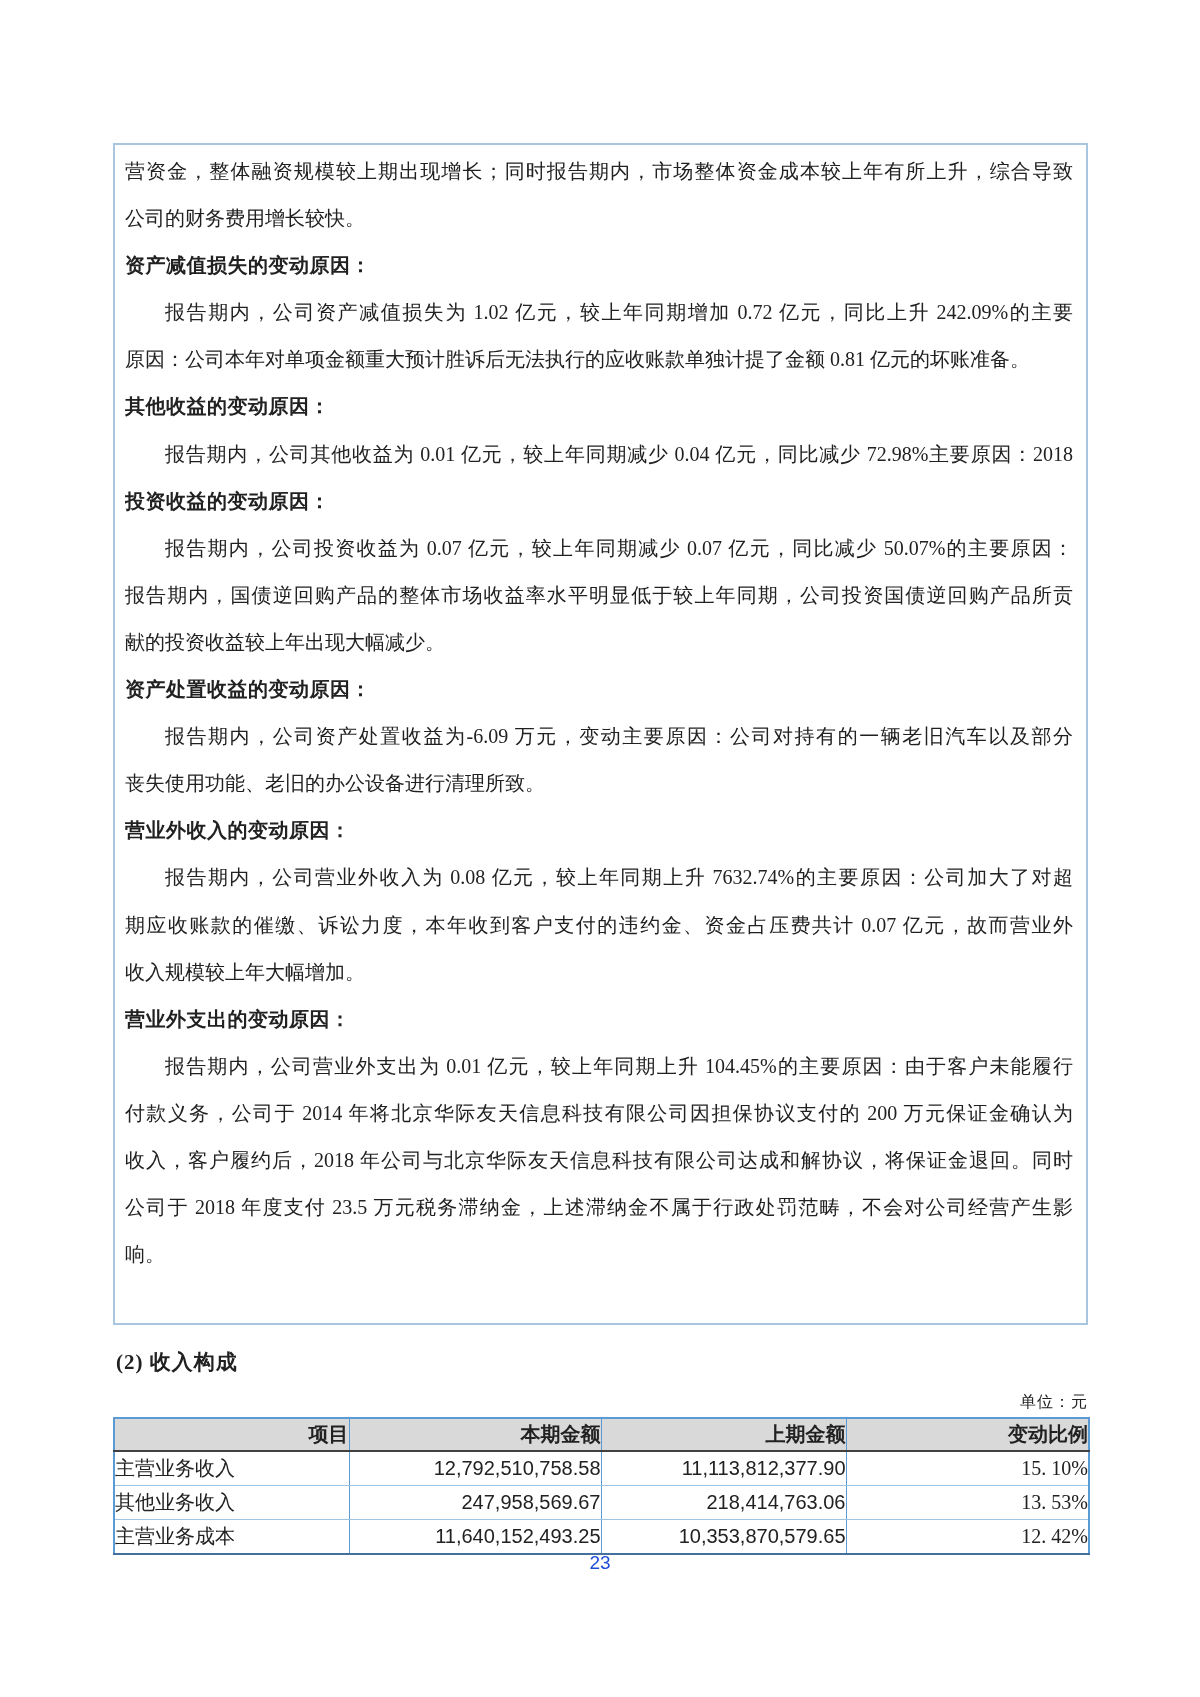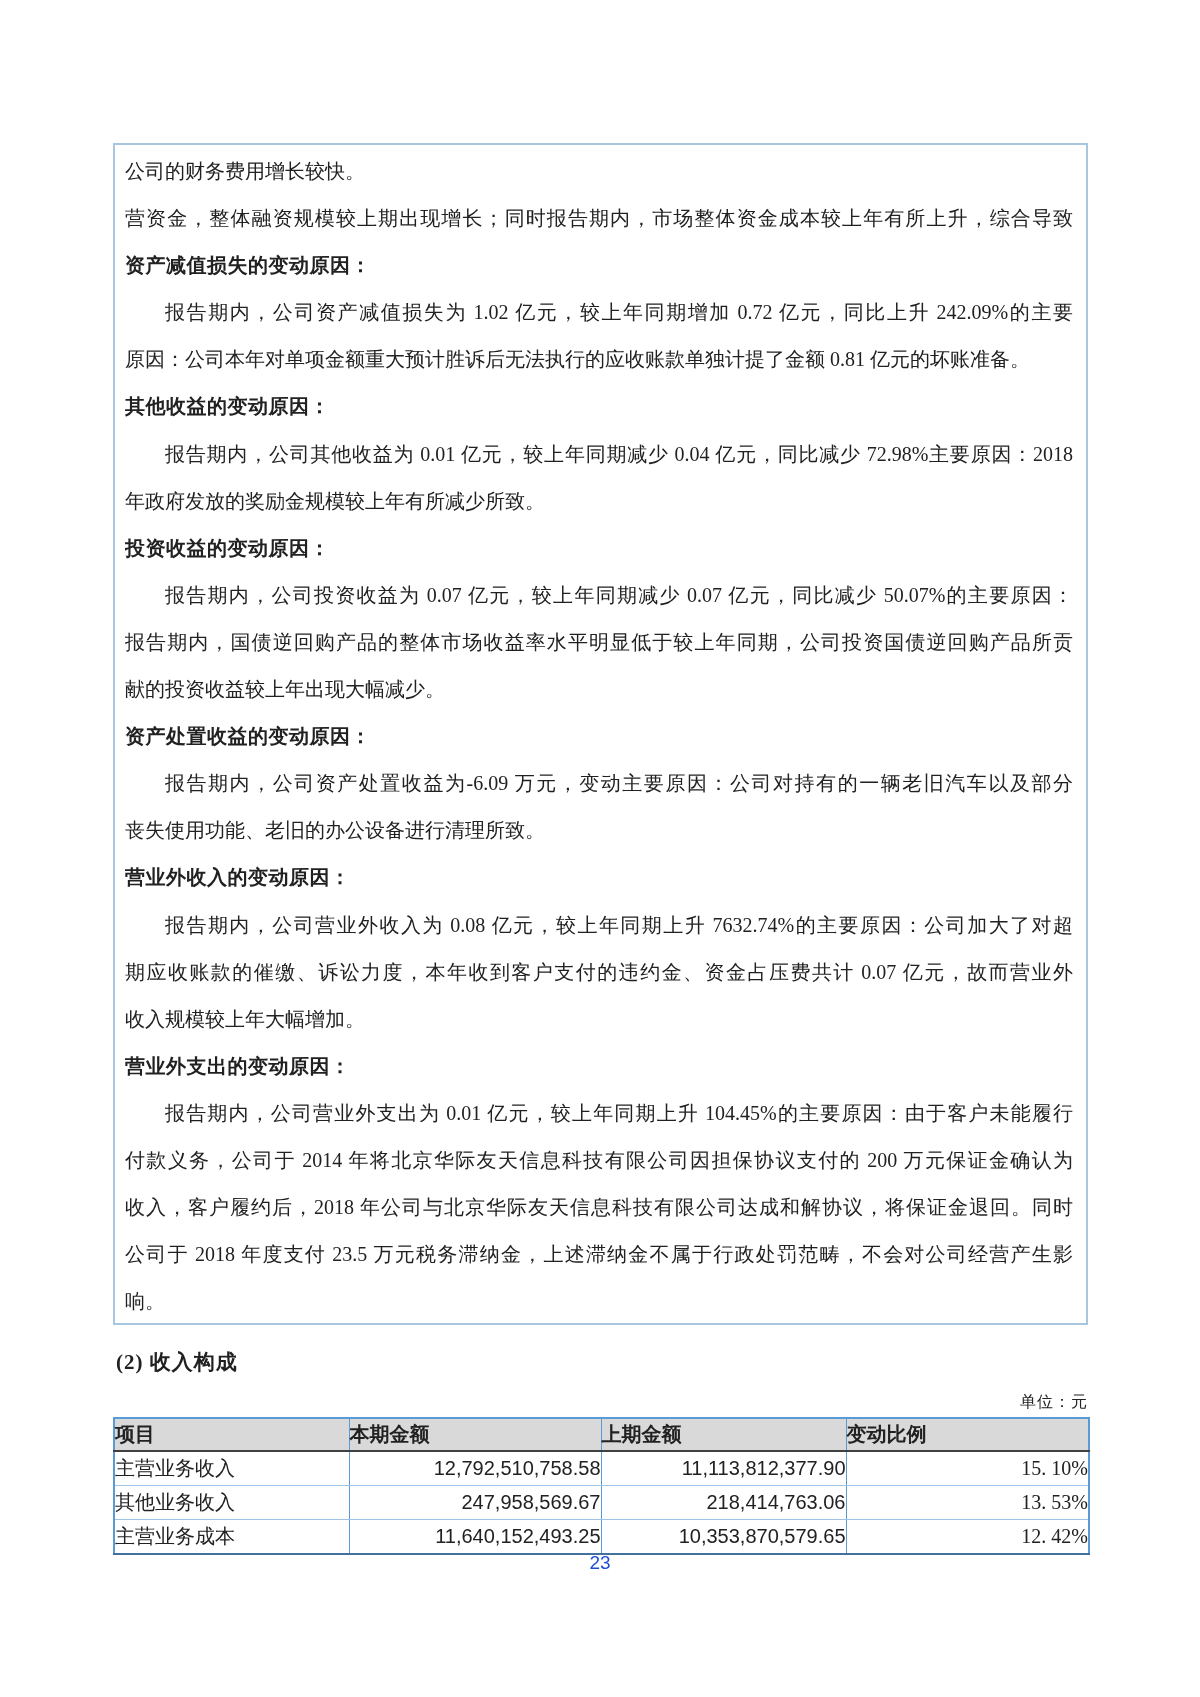--- a/index.html
+++ b/index.html
@@ -64,21 +64,21 @@
     border-collapse:collapse;
     table-layout:fixed;
     border:2px solid #5b9bd5;
     border-bottom:2px solid #41719c;
   }
   table.data-table th{
     height:31px;
     background:#d9d9d9;
     font-size:20px;
     font-weight:bold;
-    text-align:left;
+    text-align:right;
     border-left:1px solid #5b9bd5;
     border-right:1px solid #5b9bd5;
     border-bottom:2px solid #404040;
     padding:0;
   }
   table.data-table td{
     height:33px;
     font-size:20px;
     border-left:1px solid #5b9bd5;
     border-right:1px solid #5b9bd5;
@@ -110,28 +110,27 @@
     font-family:"Liberation Sans","DejaVu Sans",sans-serif;
     color:#1d4ed8;
   }
 </style>
 </head>
 <body>
 
 <div class="page">
 
   <div class="text-box" id="text-box">
+      <div class="box-line fill">营资金，整体融资规模较上期出现增长；同时报告期内，市场整体资金成本较上年有所上升，综合导致</div>
       <div class="box-line">公司的财务费用增长较快。</div>
-      <div class="box-line fill">营资金，整体融资规模较上期出现增长；同时报告期内，市场整体资金成本较上年有所上升，综合导致</div>
       <div class="box-line bold">资产减值损失的变动原因：</div>
       <div class="box-line indent fill">报告期内，公司资产减值损失为 1.02 亿元，较上年同期增加 0.72 亿元，同比上升 242.09%的主要</div>
       <div class="box-line">原因：公司本年对单项金额重大预计胜诉后无法执行的应收账款单独计提了金额 0.81 亿元的坏账准备。</div>
       <div class="box-line bold">其他收益的变动原因：</div>
       <div class="box-line indent fill">报告期内，公司其他收益为 0.01 亿元，较上年同期减少 0.04 亿元，同比减少 72.98%主要原因：2018</div>
-      <div class="box-line">年政府发放的奖励金规模较上年有所减少所致。</div>
       <div class="box-line bold">投资收益的变动原因：</div>
       <div class="box-line indent fill">报告期内，公司投资收益为 0.07 亿元，较上年同期减少 0.07 亿元，同比减少 50.07%的主要原因：</div>
       <div class="box-line fill">报告期内，国债逆回购产品的整体市场收益率水平明显低于较上年同期，公司投资国债逆回购产品所贡</div>
       <div class="box-line">献的投资收益较上年出现大幅减少。</div>
       <div class="box-line bold">资产处置收益的变动原因：</div>
       <div class="box-line indent fill">报告期内，公司资产处置收益为-6.09 万元，变动主要原因：公司对持有的一辆老旧汽车以及部分</div>
       <div class="box-line">丧失使用功能、老旧的办公设备进行清理所致。</div>
       <div class="box-line bold">营业外收入的变动原因：</div>
       <div class="box-line indent fill">报告期内，公司营业外收入为 0.08 亿元，较上年同期上升 7632.74%的主要原因：公司加大了对超</div>
       <div class="box-line fill">期应收账款的催缴、诉讼力度，本年收到客户支付的违约金、资金占压费共计 0.07 亿元，故而营业外</div>

